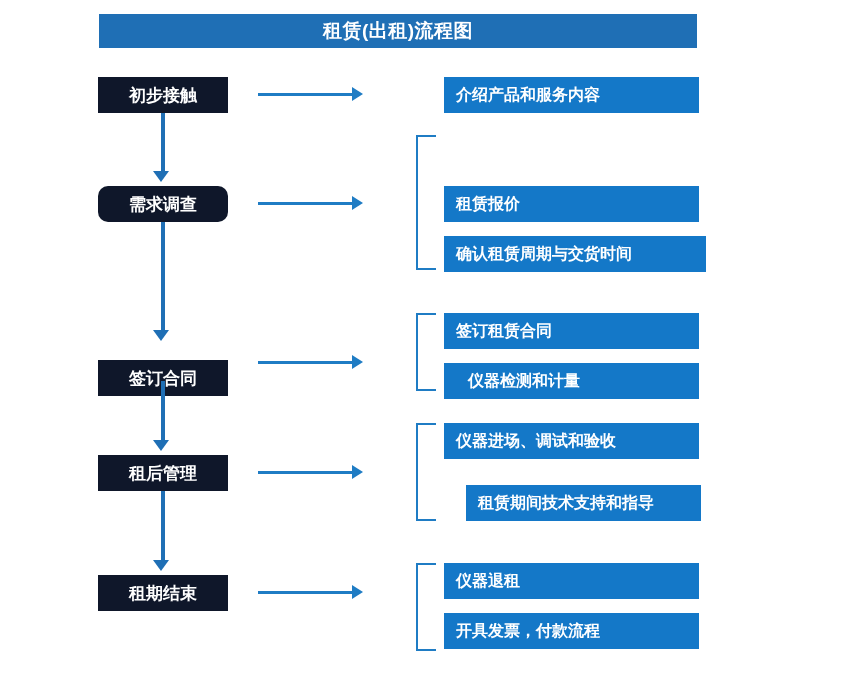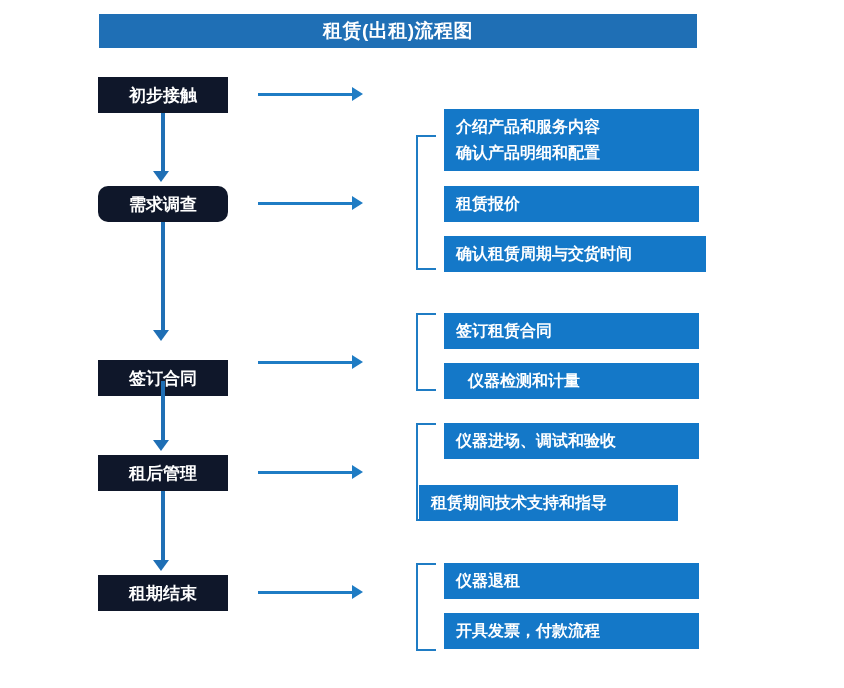--- a/index.html
+++ b/index.html
@@ -128,28 +128,27 @@
   <div class="h-arrow-head" style="left:352px; top:465px;"></div>
 
   <div class="h-line" style="left:258px; top:591px; width:95px;"></div>
   <div class="h-arrow-head" style="left:352px; top:585px;"></div>
 
   <div class="bracket" style="left:416px; top:135px; width:20px; height:135px;"></div>
   <div class="bracket" style="left:416px; top:313px; width:20px; height:78px;"></div>
   <div class="bracket" style="left:416px; top:423px; width:20px; height:98px;"></div>
   <div class="bracket" style="left:416px; top:563px; width:20px; height:88px;"></div>
 
-  <div class="task-box" style="left:444px; top:77px; width:255px;margin-top:32px;">介绍产品和服务内容</div>
+  <div class="task-box" style="left:444px; top:77px; width:255px;">介绍产品和服务内容</div>
 
-  <div class="task-box" style="left:444px; top:135px; width:255px;">确认产品明细和配置</div>
   <div class="task-box" style="left:444px; top:186px; width:255px;">租赁报价</div>
   <div class="task-box" style="left:444px; top:236px; width:262px;">确认租赁周期与交货时间</div>
 
   <div class="task-box" style="left:444px; top:313px; width:255px;">签订租赁合同</div>
   <div class="task-box" style="left:444px; top:363px; width:255px;padding-left:24px;">仪器检测和计量</div>
 
   <div class="task-box" style="left:444px; top:423px; width:255px;">仪器进场、调试和验收</div>
-  <div class="task-box" style="left:419px; top:485px; width:259px;font-family:Liberation Serif, serif;">租赁期间技术支持和指导</div>
+  <div class="task-box" style="left:466px; top:485px; width:235px;font-family:Liberation Serif, serif;">租赁期间技术支持和指导</div>
 
   <div class="task-box" style="left:444px; top:563px; width:255px;">仪器退租</div>
   <div class="task-box" style="left:444px; top:613px; width:255px;">开具发票，付款流程</div>
 
 </div>
 
 </body></html>

